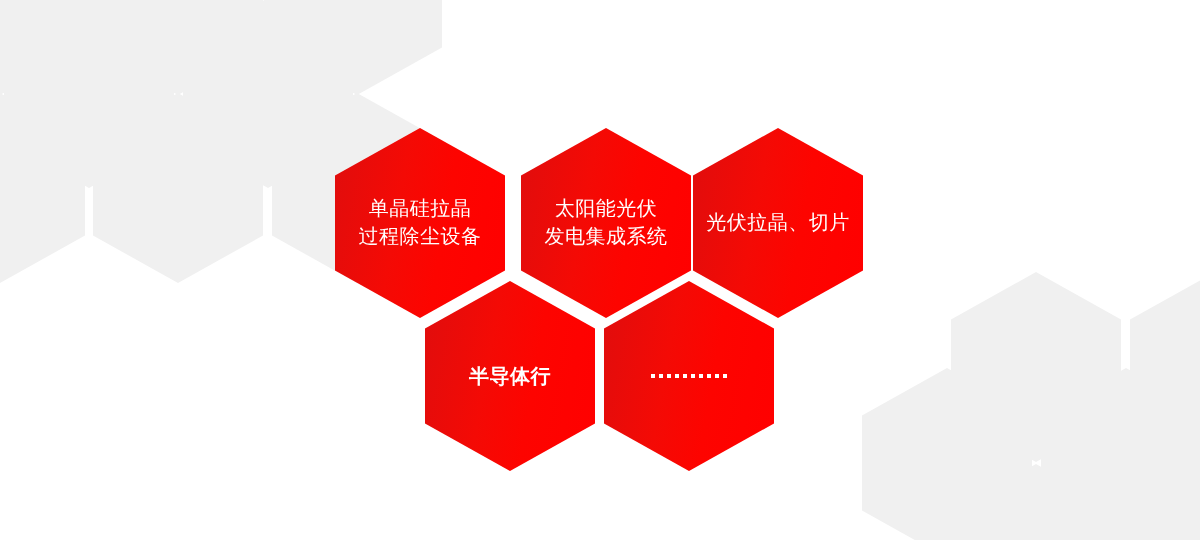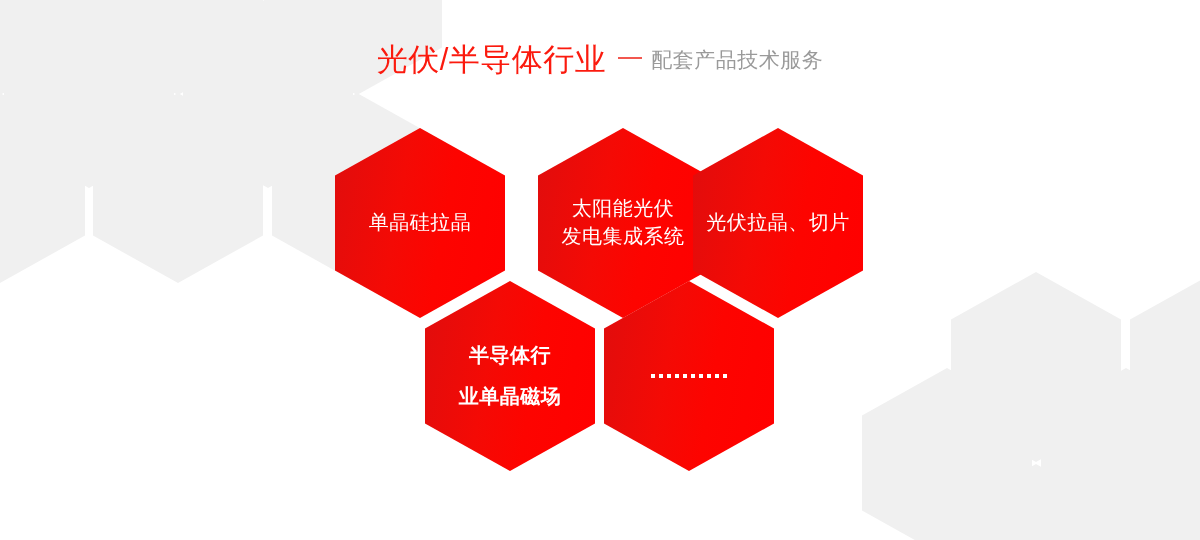--- a/index.html
+++ b/index.html
@@ -115,38 +115,35 @@
       <polygon points="178.0,93.0 263.0,140.5 263.0,235.5 178.0,283.0 93.0,235.5 93.0,140.5" fill="#F0F0F0"></polygon>
       <polygon points="357.0,93.0 442.0,140.5 442.0,235.5 357.0,283.0 272.0,235.5 272.0,140.5" fill="#F0F0F0"></polygon>
       <polygon points="1036.0,272.0 1121.0,319.5 1121.0,414.5 1036.0,462.0 951.0,414.5 951.0,319.5" fill="#F0F0F0"></polygon>
       <polygon points="1215.0,272.0 1300.0,319.5 1300.0,414.5 1215.0,462.0 1130.0,414.5 1130.0,319.5" fill="#F0F0F0"></polygon>
       <polygon points="947.0,368.0 1032.0,415.5 1032.0,510.5 947.0,558.0 862.0,510.5 862.0,415.5" fill="#F0F0F0"></polygon>
       <polygon points="1126.0,368.0 1211.0,415.5 1211.0,510.5 1126.0,558.0 1041.0,510.5 1041.0,415.5" fill="#F0F0F0"></polygon>
       <polygon points="1036.0,464.0 1121.0,511.5 1121.0,606.5 1036.0,654.0 951.0,606.5 951.0,511.5" fill="#F0F0F0"></polygon>
       <polygon points="1215.0,464.0 1300.0,511.5 1300.0,606.5 1215.0,654.0 1130.0,606.5 1130.0,511.5" fill="#F0F0F0"></polygon>
     </svg>
 
-  <div id="heading">
-    <span class="h-main">光伏/半导体行业</span><span class="h-dash"></span><span class="h-sub">配套产品技术服务</span>
-  </div>
 
   <div id="hex-layer">
       <div class="hex-tile" style="left: 335px; top: 128px; width: 170px; height: 190px;">
         <div class="hex-line">单晶硅拉晶</div>
+        <div class="hex-line">过程除尘设备</div>
       </div>
-      <div class="hex-tile" style="left: 538px; top: 128px; width: 170px; height: 190px;">
+      <div class="hex-tile" style="left: 521px; top: 128px; width: 170px; height: 190px;">
         <div class="hex-line">太阳能光伏</div>
         <div class="hex-line">发电集成系统</div>
       </div>
       <div class="hex-tile" style="left: 693px; top: 128px; width: 170px; height: 190px;">
         <div class="hex-line">光伏拉晶、切片</div>
       </div>
       <div class="hex-tile wide-lines" style="left: 425px; top: 281px; width: 170px; height: 190px;">
         <div class="hex-line">半导体行</div>
-        <div class="hex-line">业单晶磁场</div>
       </div>
       <div class="hex-tile" style="left: 604px; top: 281px; width: 170px; height: 190px;">
         <div class="hex-dots">
           <i></i>
           <i></i>
           <i></i>
           <i></i>
           <i></i>
           <i></i>
           <i></i>

